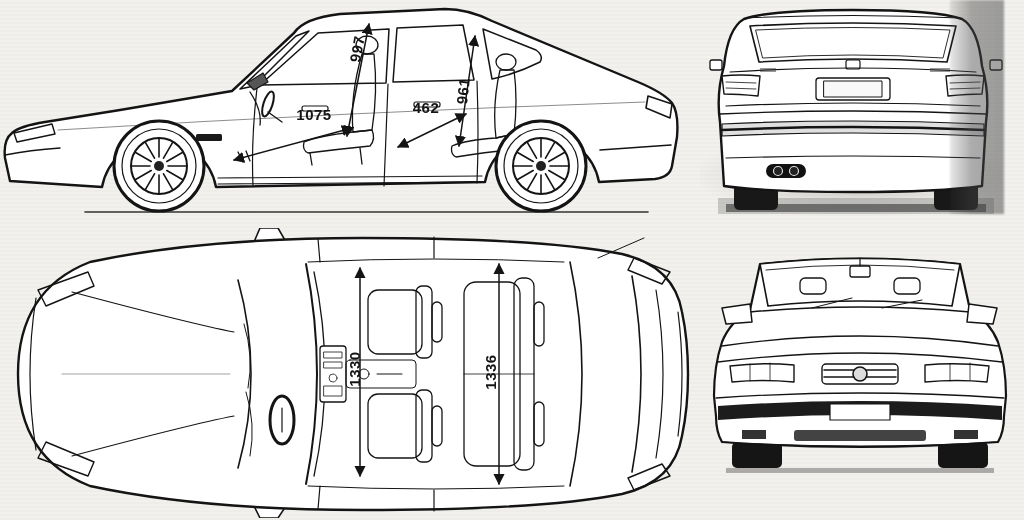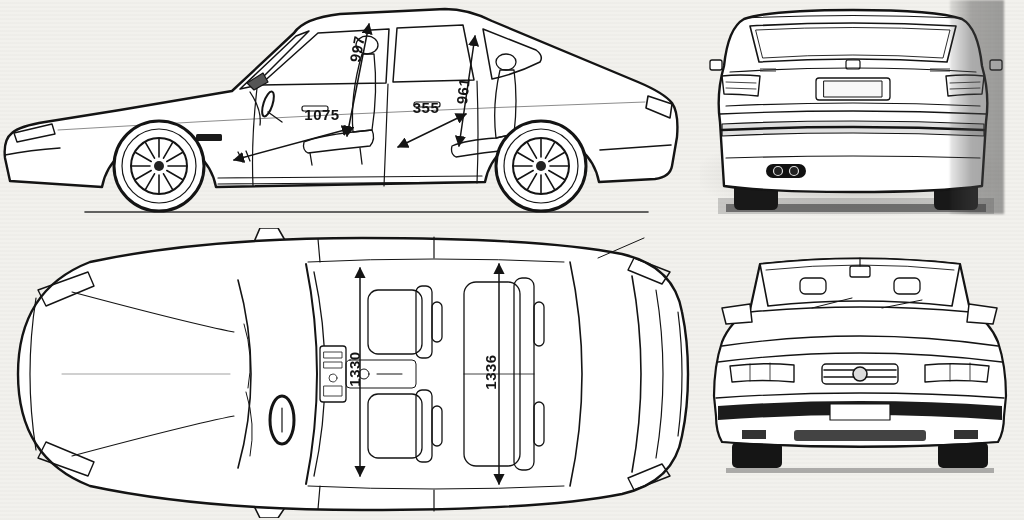--- a/index.html
+++ b/index.html
@@ -254,18 +254,18 @@
       <rect x="92" y="184" width="132" height="11" rx="3" fill="#222" opacity=".85" stroke="none"></rect>
       <rect x="40" y="184" width="24" height="9" fill="#333" stroke="none"></rect>
       <rect x="252" y="184" width="24" height="9" fill="#333" stroke="none"></rect>
     </g>
   </g>
 </svg>
 </div>
 
 <div>
   <div class="dim" style="left:357px;top:49px;transform:translate(-50%,-50%) rotate(-80deg)">997</div>
-  <div class="dim" style="left:322px;top:114px;transform:translate(-50%,-50%)">1075</div>
-  <div class="dim" style="left:426px;top:107px;transform:translate(-50%,-50%)">355</div>
+  <div class="dim" style="left:314px;top:114px;transform:translate(-50%,-50%)">1075</div>
+  <div class="dim" style="left:426px;top:107px;transform:translate(-50%,-50%)">462</div>
   <div class="dim" style="left:463px;top:91px;transform:translate(-50%,-50%) rotate(-84deg)">961</div>
   <div class="dim" style="left:354px;top:369px;transform:translate(-50%,-50%) rotate(-90deg)">1330</div>
   <div class="dim" style="left:490px;top:372px;transform:translate(-50%,-50%) rotate(-90deg)">1336</div>
 </div>
 
 </body></html>

